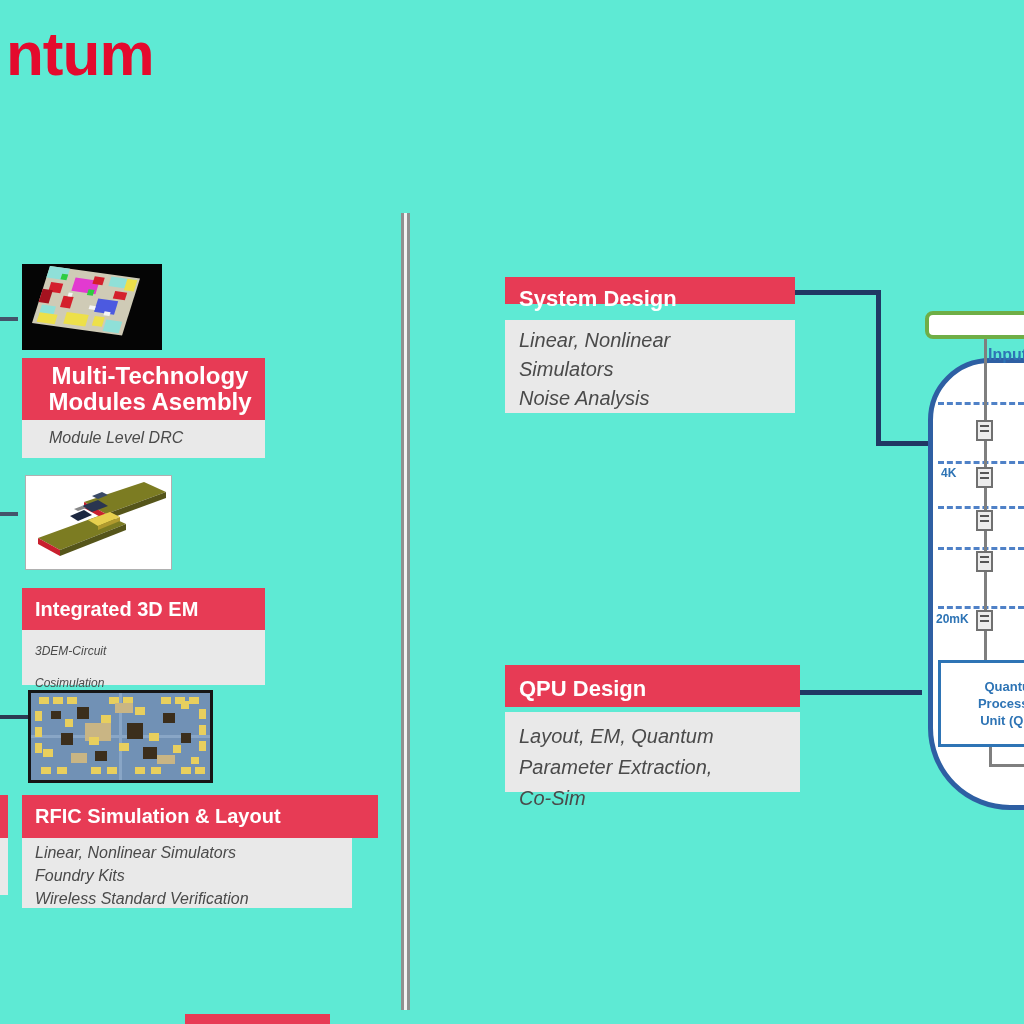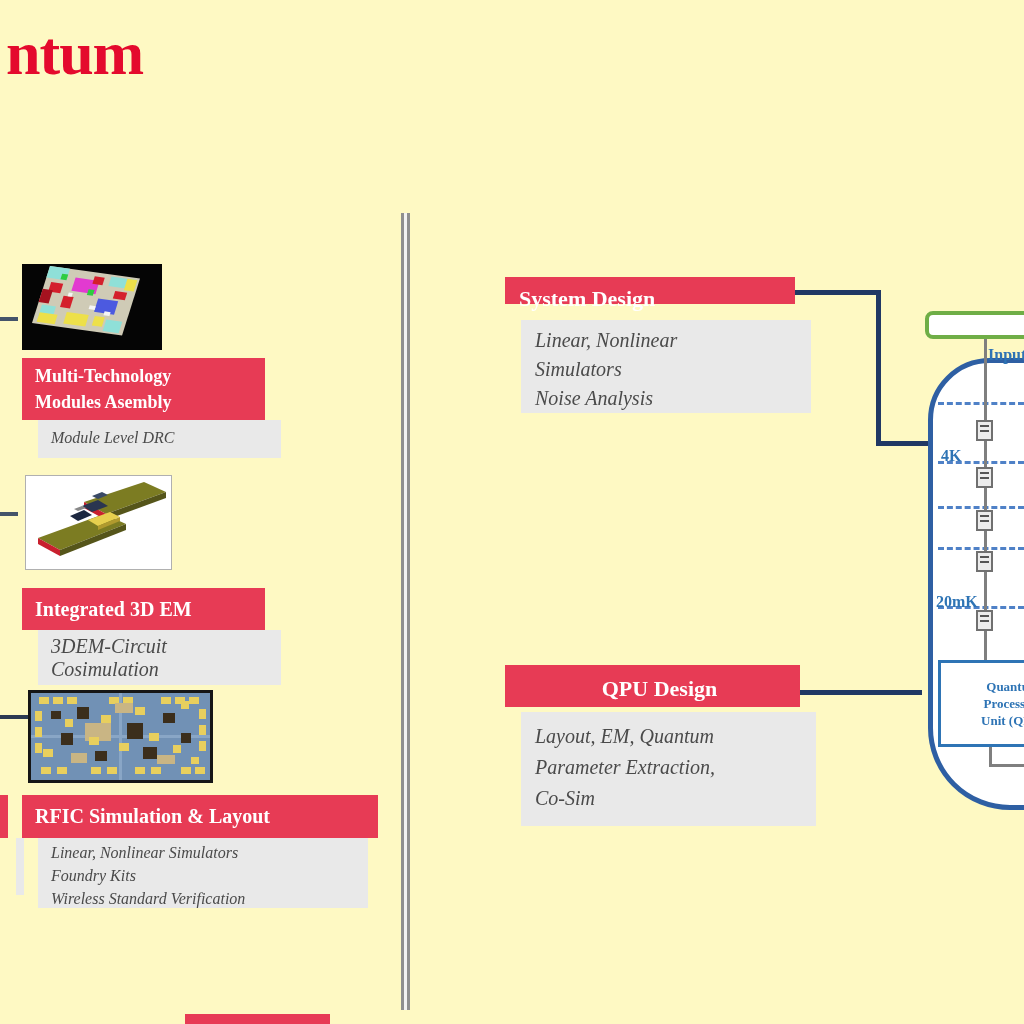--- a/index.html
+++ b/index.html
@@ -1,30 +1,30 @@
 <!DOCTYPE html>
 <html><head>
 <meta charset="utf-8">
 <style>
   html,body{margin:0;padding:0;background:#fff;}
-  .stage{position:relative;width:1024px;height:1024px;background:#fef9c3;overflow:hidden;
-         font-family:Liberation Serif, serif;}
+  .stage{position:relative;width:1024px;height:1024px;background:#5eead4;overflow:hidden;
+         font-family:Liberation Sans, sans-serif;}
   .abs{position:absolute;}
   .title{left:6px;top:18px;font-size:62px;font-weight:700;color:#e40a2d;letter-spacing:-1px;}
   .heading{left:793px;top:124px;font-size:39px;font-weight:700;color:#3d3d3d;letter-spacing:1.5px;white-space:nowrap;}
   .divider{left:401px;top:213px;width:9px;height:797px;border-left:3px solid #8f8f8f;border-right:3px solid #8f8f8f;box-sizing:border-box;background:#f2f2f2;}
   .banner{background:#e73b55;color:#ffffff;font-weight:700;white-space:pre-line;box-sizing:border-box;}
-  .subbox{background:#e9e9e9;color:#4a4a4a;font-style:italic;white-space:pre-line;box-sizing:border-box;margin-left:16px;}
+  .subbox{background:#e9e9e9;color:#4a4a4a;font-style:italic;white-space:pre-line;box-sizing:border-box;}
   .navy{background:#203864;}
   .grayline{background:#7f7f7f;}
   .imgwrap{box-sizing:border-box;overflow:hidden;}
   .dashline{left:938px;width:86px;height:0;border-top:3px dashed #4f81c7;z-index:2;}
   .att{left:976px;width:17px;height:21px;background:#ececec;border:2px solid #707070;box-sizing:border-box;z-index:4;}
   .att .tick{margin:3px 2px 0 2px;height:2px;background:#555;}
-  .templabel{font-size:16px;font-weight:700;color:#2e74b5;z-index:5;}
+  .templabel{font-size:12px;font-weight:700;color:#2e74b5;z-index:5;margin-top:19px;}
   svg{display:block;}
 </style>
 </head>
 <body>
 
 <div class="stage">
 
   <div class="abs title">ntum</div>
 
   <div class="abs divider"></div>
@@ -54,42 +54,42 @@
         <rect x="58" y="44" width="10" height="10" fill="#ede04a"></rect>
         <rect x="78" y="2" width="10" height="12" fill="#ede04a"></rect>
         <rect x="44" y="18" width="6" height="6" fill="#2ecc40"></rect>
         <rect x="14" y="6" width="6" height="6" fill="#2ecc40"></rect>
         <rect x="50" y="34" width="6" height="4" fill="#f5f5f5"></rect>
         <rect x="26" y="24" width="4" height="4" fill="#f5f5f5"></rect>
         <rect x="66" y="38" width="6" height="4" fill="#f5f5f5"></rect>
       </g>
     </svg>
   </div>
-  <div class="abs banner" style="left:22px;top:358px;width:243px;height:62px;font-size:18px;line-height:26px;padding:5px 0 0 13px;">Multi-Technology
+  <div class="abs banner" style="left:22px;top:358px;width:243px;height:62px;font-size:24px;line-height:26px;padding:5px 0 0 13px;text-align:center;">Multi-Technology
 Modules Asembly</div>
-  <div class="abs subbox" style="left:22px;top:420px;width:243px;height:38px;font-size:16px;padding:9px 0 0 13px;">Module Level DRC</div>
+  <div class="abs subbox" style="left:22px;top:420px;width:243px;height:38px;font-size:16px;padding:9px 0 0 27px;">Module Level DRC</div>
 
   <div class="abs imgwrap" style="left:25px;top:475px;width:147px;height:95px;background:#ffffff;border:1px solid #b0b0b0;">
     <svg width="145" height="93" viewBox="0 0 145 93">
       <polygon points="12,62 78,38 100,48 34,74" fill="#7c7c22"></polygon>
       <polygon points="12,62 34,74 34,80 12,68" fill="#c9202e"></polygon>
       <polygon points="34,74 100,48 100,54 34,80" fill="#55551a"></polygon>
       <polygon points="58,26 118,6 140,16 80,38" fill="#7c7c22"></polygon>
       <polygon points="58,26 80,38 80,44 58,32" fill="#c9202e"></polygon>
       <polygon points="80,38 140,16 140,22 80,44" fill="#55551a"></polygon>
       <polygon points="56,30 72,24 82,30 66,36" fill="#2a3550"></polygon>
       <polygon points="44,40 58,34 66,39 52,45" fill="#1c2740"></polygon>
       <polygon points="66,20 76,16 82,19 72,23" fill="#3a4a66"></polygon>
       <polygon points="62,44 84,36 94,41 72,50" fill="#e6cf4e"></polygon>
       <polygon points="72,50 94,41 94,45 72,54" fill="#b09a2e"></polygon>
       <polygon points="48,33 56,30 60,32 52,35" fill="#888888"></polygon>
     </svg>
   </div>
   <div class="abs banner" style="left:22px;top:588px;width:243px;height:42px;font-size:20px;line-height:42px;padding:0 0 0 13px;">Integrated 3D EM</div>
-  <div class="abs subbox" style="left:22px;top:630px;width:243px;height:55px;font-size:20px;line-height:23px;padding:5px 0 0 13px;">3DEM-Circuit
+  <div class="abs subbox" style="left:22px;top:630px;width:243px;height:55px;font-size:12px;line-height:32px;padding:5px 0 0 13px;">3DEM-Circuit
 Cosimulation</div>
 
   <div class="abs imgwrap" style="left:28px;top:690px;width:185px;height:93px;background:#7191b5;border:3px solid #161616;">
     <svg width="179" height="87" viewBox="0 0 179 87">
       <rect width="179" height="87" fill="#7191b5"></rect>
       <rect x="0" y="42" width="179" height="3" fill="#89a6c6"></rect>
       <rect x="88" y="0" width="3" height="87" fill="#89a6c6"></rect>
       <rect x="8" y="4" width="10" height="7" fill="#e8cf5e"></rect>
         <rect x="22" y="4" width="10" height="7" fill="#e8cf5e"></rect>
       <rect x="36" y="4" width="10" height="7" fill="#e8cf5e"></rect>
@@ -142,22 +142,22 @@
 Wireless Standard Verification</div>
 
   <div class="abs banner" style="left:0;top:795px;width:8px;height:43px;"></div>
   <div class="abs subbox" style="left:0;top:838px;width:8px;height:57px;"></div>
 
   <div class="abs banner" style="left:505px;top:277px;width:290px;height:27px;font-size:22px;line-height:43px;padding:0 0 0 14px;">System Design</div>
   <div class="abs subbox" style="left:505px;top:320px;width:290px;height:93px;font-size:20px;line-height:29px;padding:6px 0 0 14px;">Linear, Nonlinear
 Simulators
 Noise Analysis</div>
 
-  <div class="abs banner" style="left:505px;top:665px;width:295px;height:42px;font-size:22px;line-height:47px;padding:0 0 0 14px;text-align:center;">QPU Design</div>
-  <div class="abs subbox" style="left:505px;top:712px;width:295px;height:114px;font-size:20px;line-height:31px;padding:9px 0 0 14px;">Layout, EM, Quantum
+  <div class="abs banner" style="left:505px;top:665px;width:295px;height:42px;font-size:22px;line-height:47px;padding:0 0 0 14px;">QPU Design</div>
+  <div class="abs subbox" style="left:505px;top:712px;width:295px;height:80px;font-size:20px;line-height:31px;padding:9px 0 0 14px;">Layout, EM, Quantum
 Parameter Extraction,
 Co-Sim</div>
 
   <div class="abs navy" style="left:795px;top:290px;width:86px;height:5px;z-index:2;"></div>
   <div class="abs navy" style="left:876px;top:290px;width:5px;height:156px;z-index:2;"></div>
   <div class="abs navy" style="left:876px;top:441px;width:52px;height:5px;z-index:2;"></div>
   <div class="abs navy" style="left:800px;top:690px;width:122px;height:5px;z-index:2;"></div>
 
   <div class="abs" style="left:928px;top:358px;width:230px;height:452px;border:5px solid #2e5fa3;border-radius:62px 62px 62px 82px;background:#ffffff;box-sizing:border-box;z-index:1;"></div>
 

